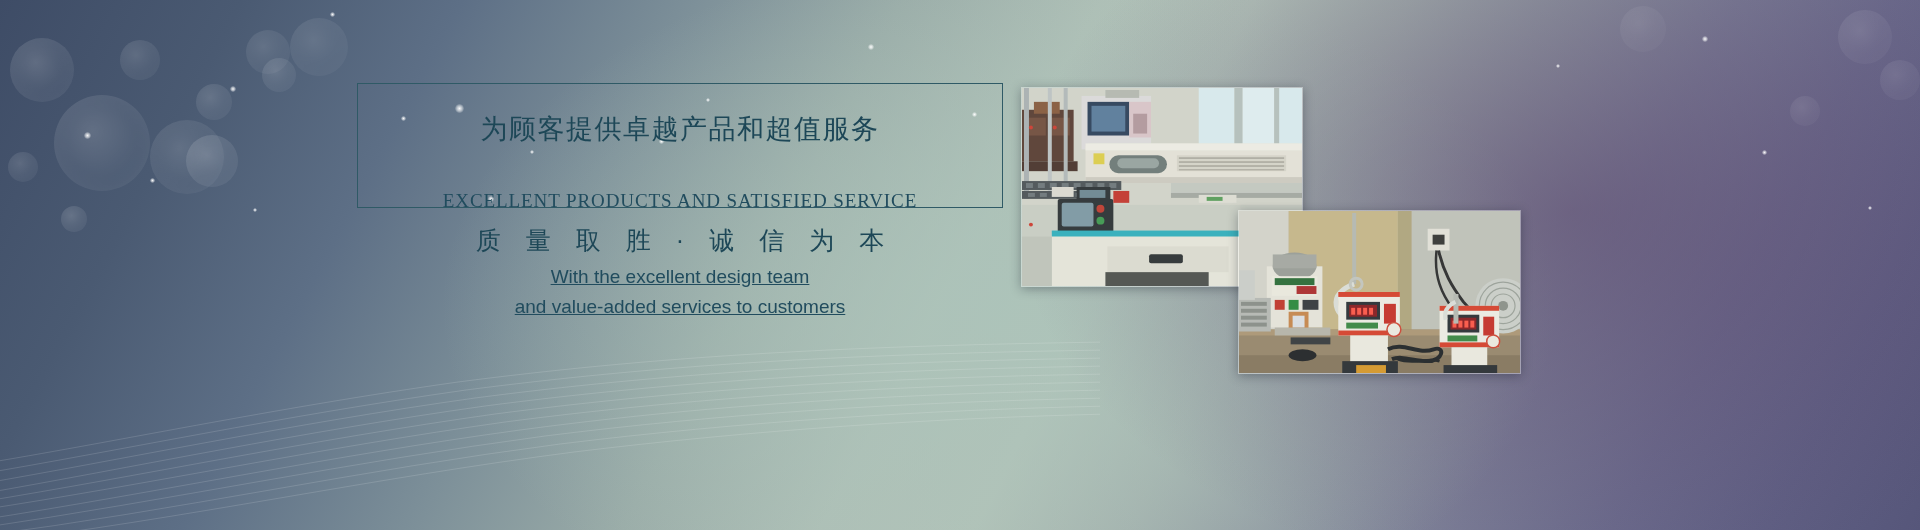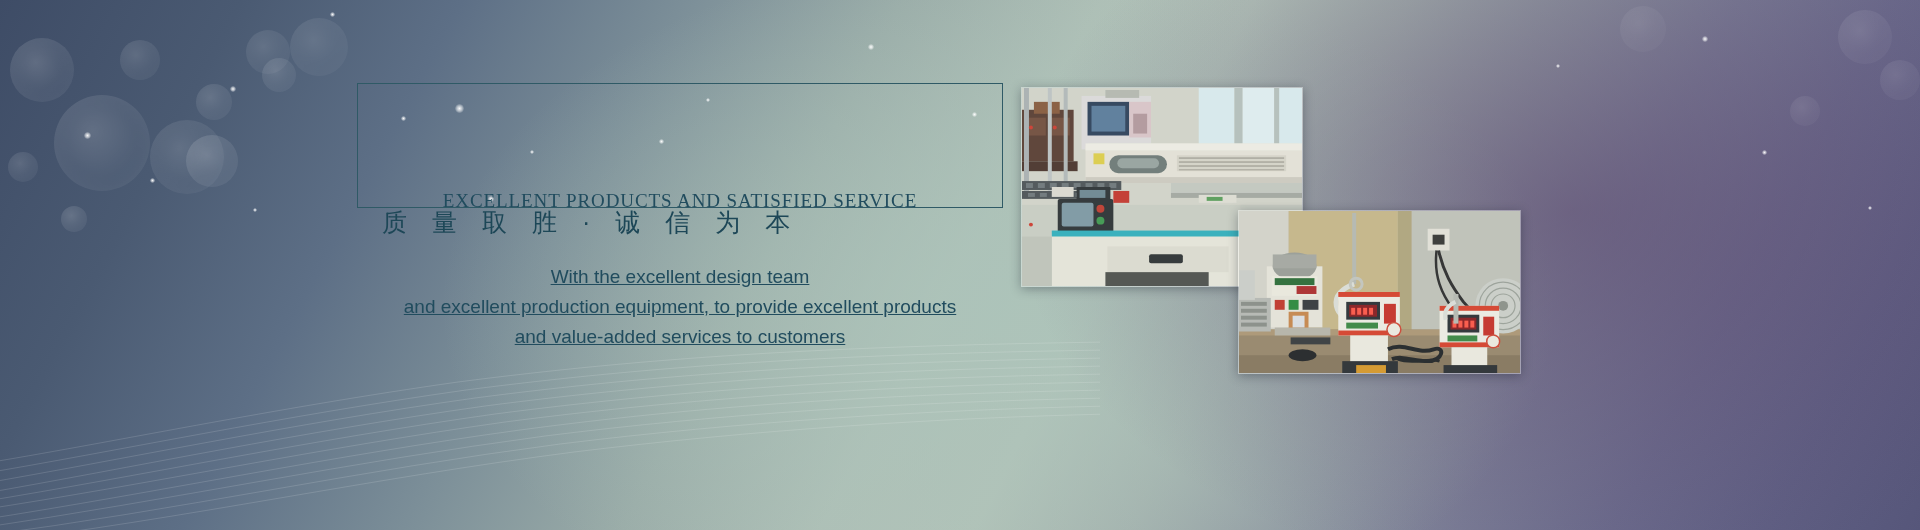--- a/index.html
+++ b/index.html
@@ -100,23 +100,23 @@
     letter-spacing: 0.9px;
     color: #214c5e;
     font-family: "Liberation Serif", serif;
     white-space: nowrap;
     margin-top: 32px;
   }
 
   #slogan {
     position: absolute;
     left: 357px;
-    top: 206px;
+    top: 224px;
     width: 646px;
-    text-align: left;
+    text-align: center;
     font-size: 25px;
     letter-spacing: 25px;
     text-indent: 25px;
     color: #1d4757;
     font-family: "Liberation Sans", sans-serif;
     white-space: nowrap;
   }
 
   #paragraph {
     position: absolute;
@@ -204,28 +204,28 @@
       <div class="spark" style="left: 972px; top: 112px; width: 5px; height: 5px;"></div>
       <div class="spark" style="left: 1702px; top: 36px; width: 6px; height: 6px;"></div>
       <div class="spark" style="left: 1762px; top: 150px; width: 5px; height: 5px;"></div>
       <div class="spark" style="left: 1868px; top: 206px; width: 4px; height: 4px;"></div>
       <div class="spark" style="left: 1556px; top: 64px; width: 4px; height: 4px;"></div>
     </div>
 
   <div id="textblock">
 
     <div id="headline-box">
+      <div id="headline-cn">为顾客提供卓越产品和超值服务</div>
       <div id="headline-en">EXCELLENT PRODUCTS AND SATISFIED SERVICE</div>
     </div>
 
     <div id="slogan">质量取胜·诚信为本</div>
 
     <div id="paragraph">
       <span class="pline">With the excellent design team</span>
-      <span class="pline">and excellent production equipment, to provide excellent products</span>
       <span class="pline">and value-added services to customers</span>
     </div>
 
   </div>
 
   <div class="photo" id="photo-1">
     <svg viewBox="0 0 282 200" preserveAspectRatio="none">
 
       <rect x="0" y="0" width="282" height="200" fill="#cfd2c8"></rect>
 

